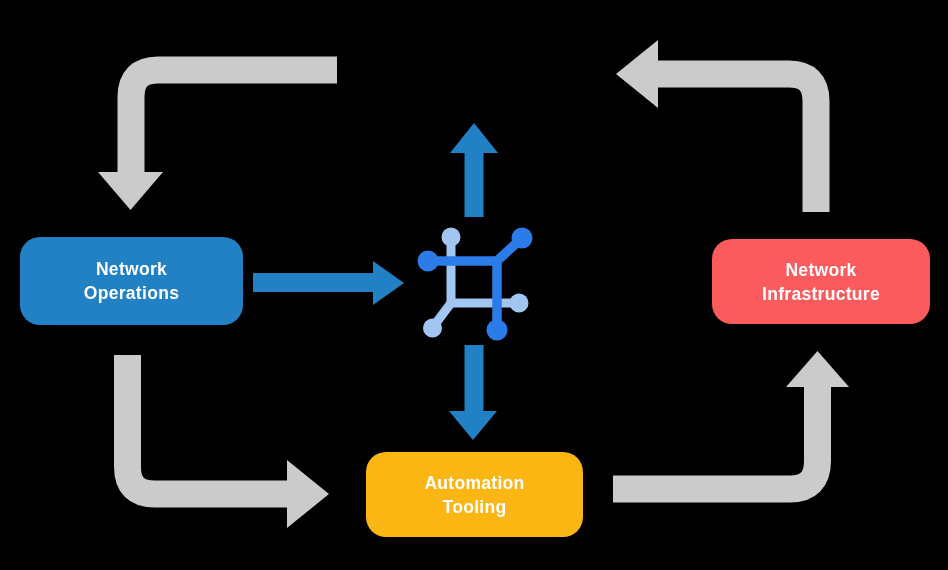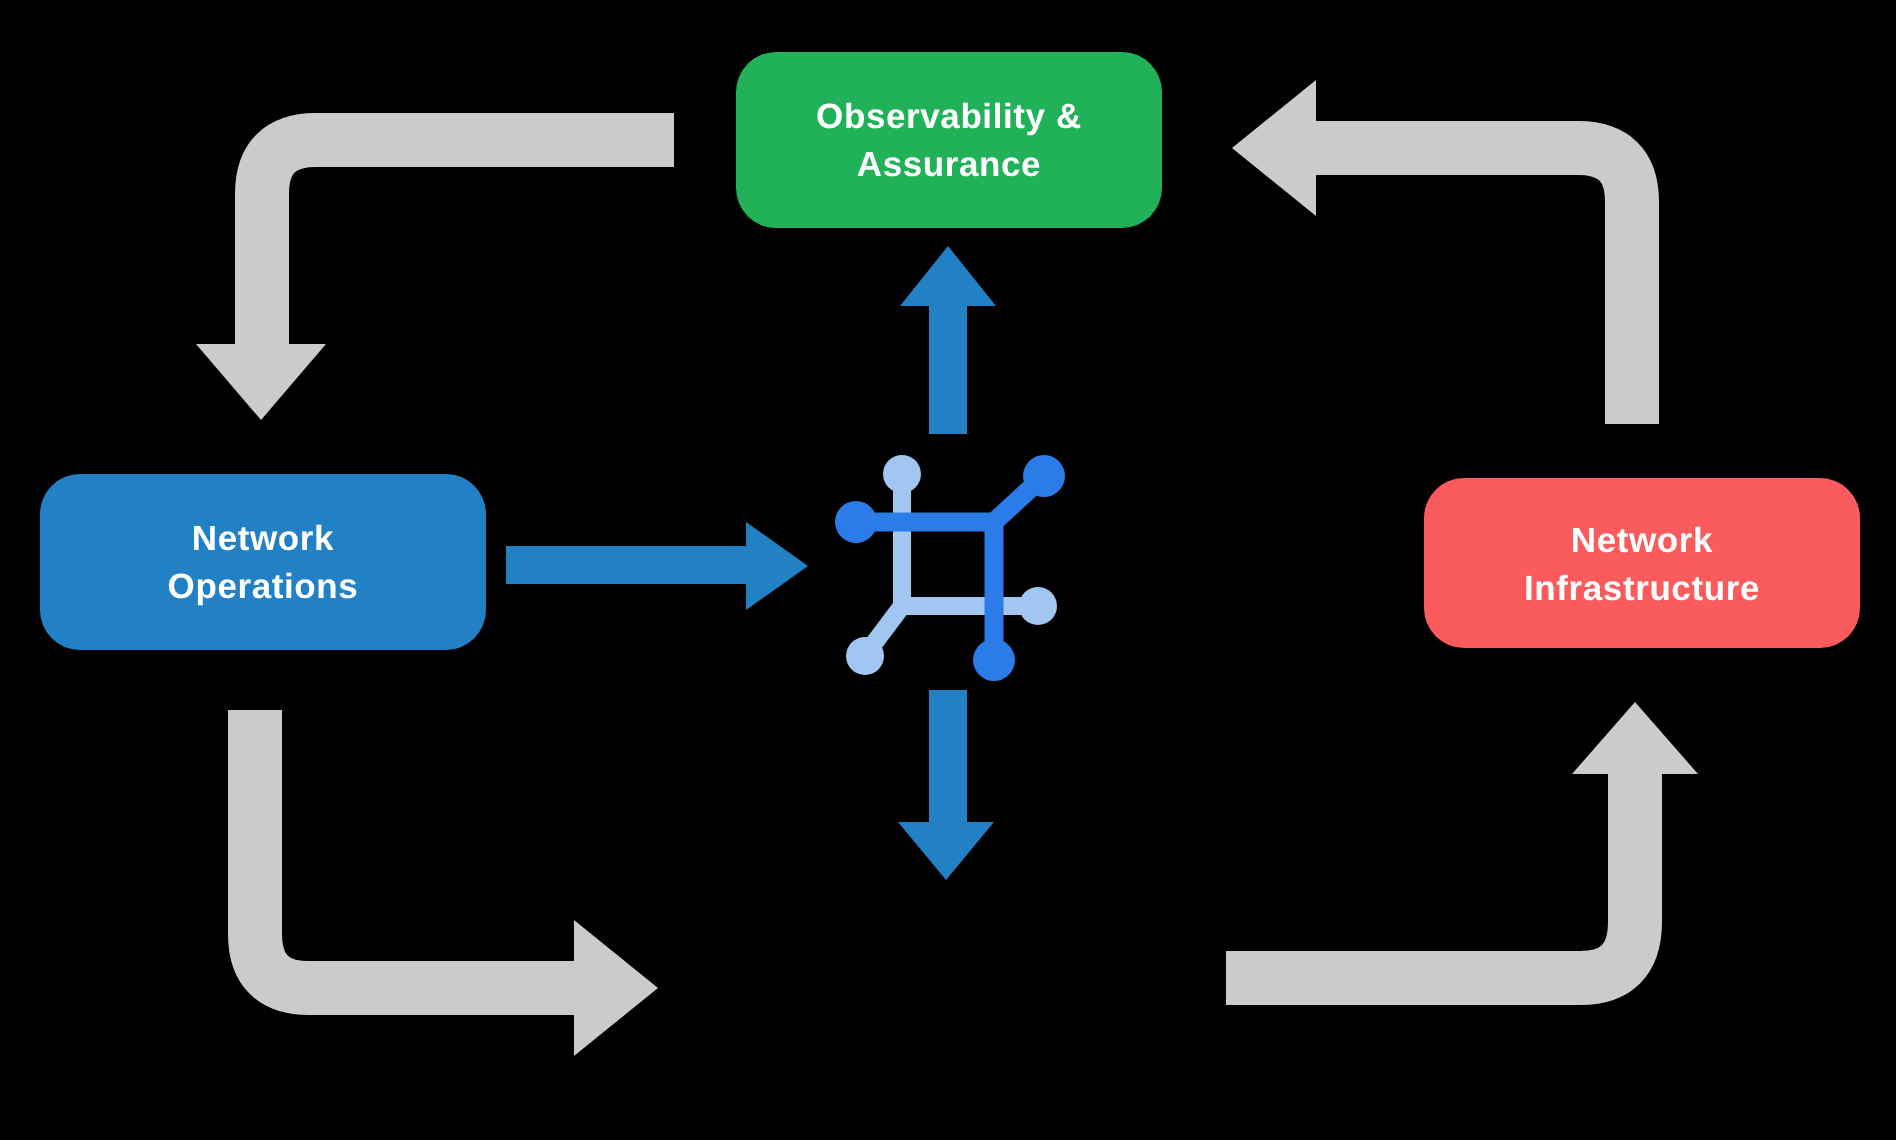--- a/index.html
+++ b/index.html
@@ -133,29 +133,29 @@
       <g>
         <path class="icon-dark-stroke" d="M428,261 H497 V330"></path>
         <path class="icon-dark-stroke" d="M497,261 L522,238"></path>
         <circle class="icon-dark-fill" cx="428" cy="261" r="10.5"></circle>
         <circle class="icon-dark-fill" cx="522" cy="238" r="10.5"></circle>
         <circle class="icon-dark-fill" cx="497" cy="330" r="10.5"></circle>
       </g>
     </g>
   </svg>
 
-  <div class="node node-observability">
-    <span>Observability &amp;
-Assurance</span>
-  </div>
 
   <div class="node node-operations">
     <span>Network
 Operations</span>
   </div>
 
   <div class="node node-infrastructure">
     <span>Network
 Infrastructure</span>
   </div>
 
+  <div class="node node-automation">
+    <span>Automation
+Tooling</span>
+  </div>
 
 </div>
 
 </body></html>

